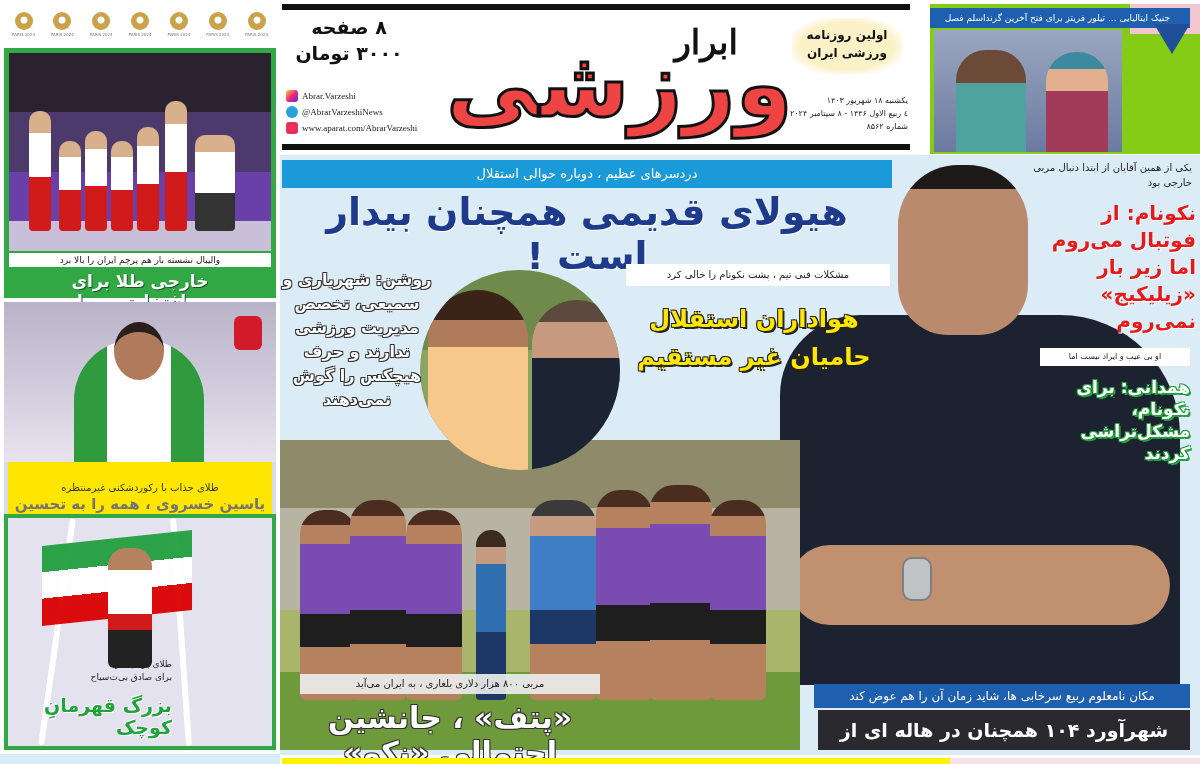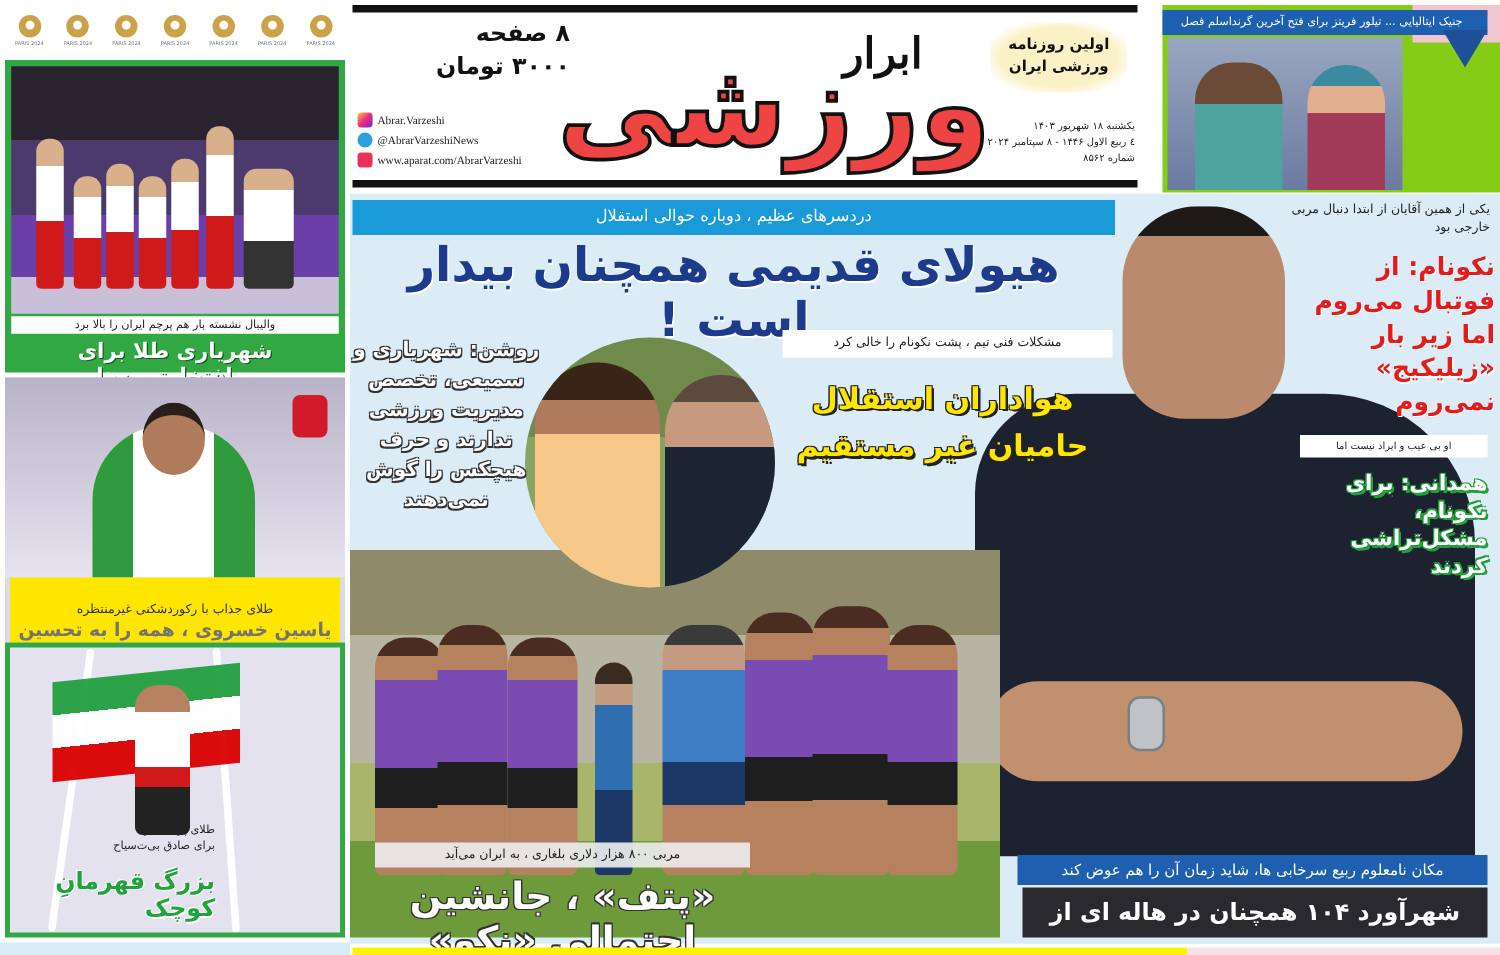--- a/index.html
+++ b/index.html
@@ -37,21 +37,21 @@
   .flag { position: absolute; left: 34px; top: 20px; width: 150px; height: 80px; background: linear-gradient(180deg, #239f40 0 33%, #ffffff 33% 66%, #da0000 66%); transform: skewY(-6deg); opacity: .95; }
   .runner { position: absolute; left: 100px; top: 30px; width: 44px; height: 120px; border-radius: 18px 18px 6px 6px; background: linear-gradient(180deg, #b5815f 0 18%, #ffffff 18% 55%, #d11a1a 55% 68%, #222 68%); }
   .story3 .kicker { position: absolute; right: 100px; top: 140px; font-size: 9px; color: #222; text-align: right; line-height: 13px; }
   .story3 .headline { position: absolute; right: 100px; top: 176px; font-size: 19px; font-weight: bold; color: #1fa33a; text-shadow: 1px 1px 0 #fff, -1px -1px 0 #fff; }
 
   .bottom-bar-left { left: 0; top: 754px; width: 280px; height: 10px; background: #d8ecf7; }
 
   
   .rule-top { left: 282px; top: 4px; width: 628px; height: 6px; background: #111; }
   .rule-bottom { left: 282px; top: 144px; width: 628px; height: 6px; background: #111; }
-  .price-box { left: 306px; top: 16px; width: 150px; }
+  .price-box { left: 274px; top: 16px; width: 150px; text-align: center; }
   .price-box .pages { font-size: 19px; font-weight: bold; color: #111; }
   .price-box .price { font-size: 19px; font-weight: bold; color: #111; margin-top: 4px; }
   .socials { left: 286px; top: 88px; width: 170px; direction: ltr; text-align: left; }
   .social-row { display: flex; align-items: center; gap: 4px; height: 16px; }
   .s-icon { width: 12px; height: 12px; border-radius: 3px; flex: none; }
   .s-insta { background: linear-gradient(135deg, #f9ce34, #ee2a7b, #6228d7); }
   .s-tele { background: #2aa1da; border-radius: 50%; }
   .s-aparat { background: #e8305b; }
   .social-row span { font-family: "Liberation Serif", serif; font-size: 9px; color: #222; white-space: nowrap; }
 
@@ -146,21 +146,21 @@
   <div class="photo">
     <div class="team-fig" style="left:20px;height:120px"></div>
     <div class="team-fig" style="left:50px"></div>
     <div class="team-fig" style="left:76px;height:100px"></div>
     <div class="team-fig" style="left:102px"></div>
     <div class="team-fig" style="left:128px;height:104px"></div>
     <div class="team-fig" style="left:156px;height:130px"></div>
     <div class="team-fig" style="left:186px;height:96px;width:40px;background:linear-gradient(180deg,#d9b08c 0 18%,#ffffff 18% 60%,#333 60%)"></div>
   </div>
   <div class="caption">والیبال نشسته بار هم پرچم ایران را بالا برد</div>
-  <div class="headline">شهریاری طلا برای پرافتخارترین‌ها</div>
+  <div class="headline">خارجی طلا برای پرافتخارترین‌ها</div>
 </div>
 
 <div class="abs story2">
   <div class="photo">
     <div class="athlete2"></div>
     <div class="athlete2-head"></div>
     <div class="athlete2-glove"></div>
   </div>
   <div class="yellow">
     <div class="kicker">طلای جذاب با رکوردشکنی غیرمنتظره</div>

